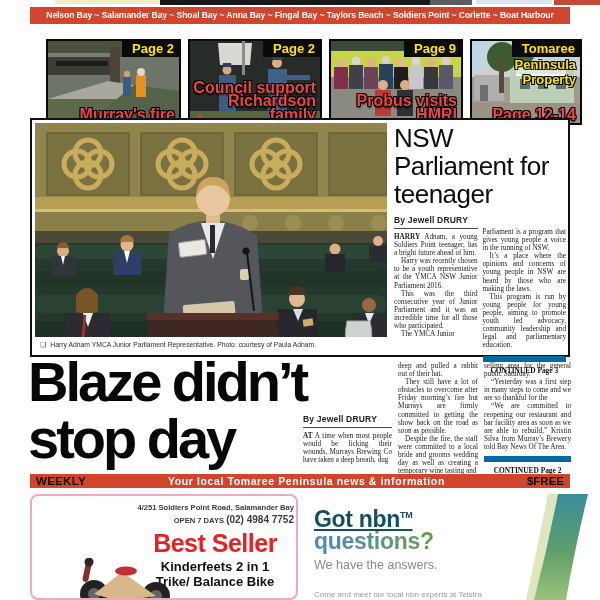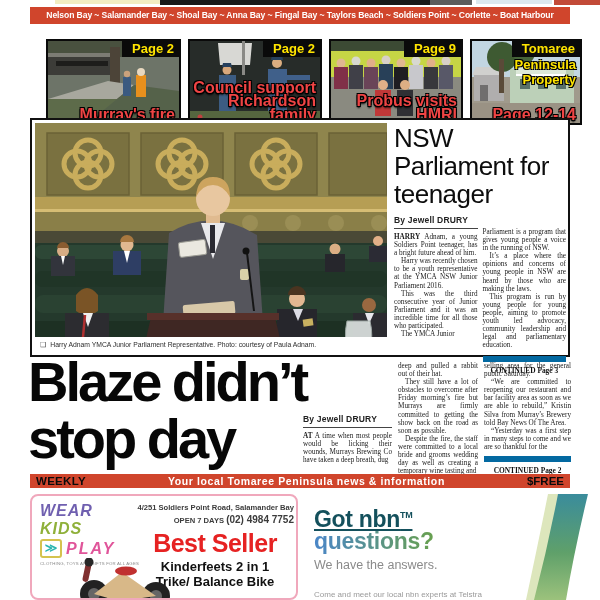--- a/index.html
+++ b/index.html
@@ -351,44 +351,33 @@
 
   <div class="abs bcol2 serif">
     <p>deep and pulled a rabbit out of their hat.</p>
     <p class="ind">They still have a lot of obstacles to overcome after Friday morning’s fire but Murrays are firmly committed to getting the show back on the road as soon as possible.</p>
     <p class="ind">Despite the fire, the staff were committed to a local bride and grooms wedding day as well as creating a temporary wine tasting and</p>
   </div>
 
   <div class="abs bcol3">
     <div class="serif">
       <p>selling area for the general public Saturday.</p>
+      <p class="ind">“Yesterday was a first step in many steps to come and we are so thankful for the</p>
       <p class="ind">“We are committed to reopening our restaurant and bar facility area as soon as we are able to rebuild,” Kristin Silva from Murray’s Brewery told Bay News Of The Area.</p>
-      <p class="ind">“Yesterday was a first step in many steps to come and we are so thankful for the</p>
     </div>
     <div class="continued">CONTINUED Page 2</div>
   </div>
 
   <div class="abs infobar">
     <span class="wk">WEEKLY</span>
     <span class="mid">Your local Tomaree Peninsula news &amp; information</span>
     <span class="fr">$FREE</span>
   </div>
 
   <div class="abs adleft">
-    <div class="abs wkp-logo">
-      <div class="wkp-l1">
-        <span class="wkp-wear">WEAR</span>
-        <span class="wkp-kids">KIDS</span>
-      </div>
-      <div class="wkp-l2">
-        <span class="wkp-arrowbox">≫</span>
-        <span class="wkp-play">PLAY</span>
-      </div>
-      <div class="wkp-tag">CLOTHING, TOYS AND GIFTS FOR ALL AGES</div>
-    </div>
     <div class="abs wkp-right">
       <div class="wkp-addr">4/251 Soldiers Point Road, Salamander Bay</div>
       <div class="wkp-open">
         <span>OPEN 7 DAYS</span>
         <span class="wkp-phone">(02) 4984 7752</span>
       </div>
       <div class="wkp-best">Best Seller</div>
       <div class="wkp-prod">
         <span>Kinderfeets 2 in 1</span><br>
         <span>Trike/ Balance Bike</span>

